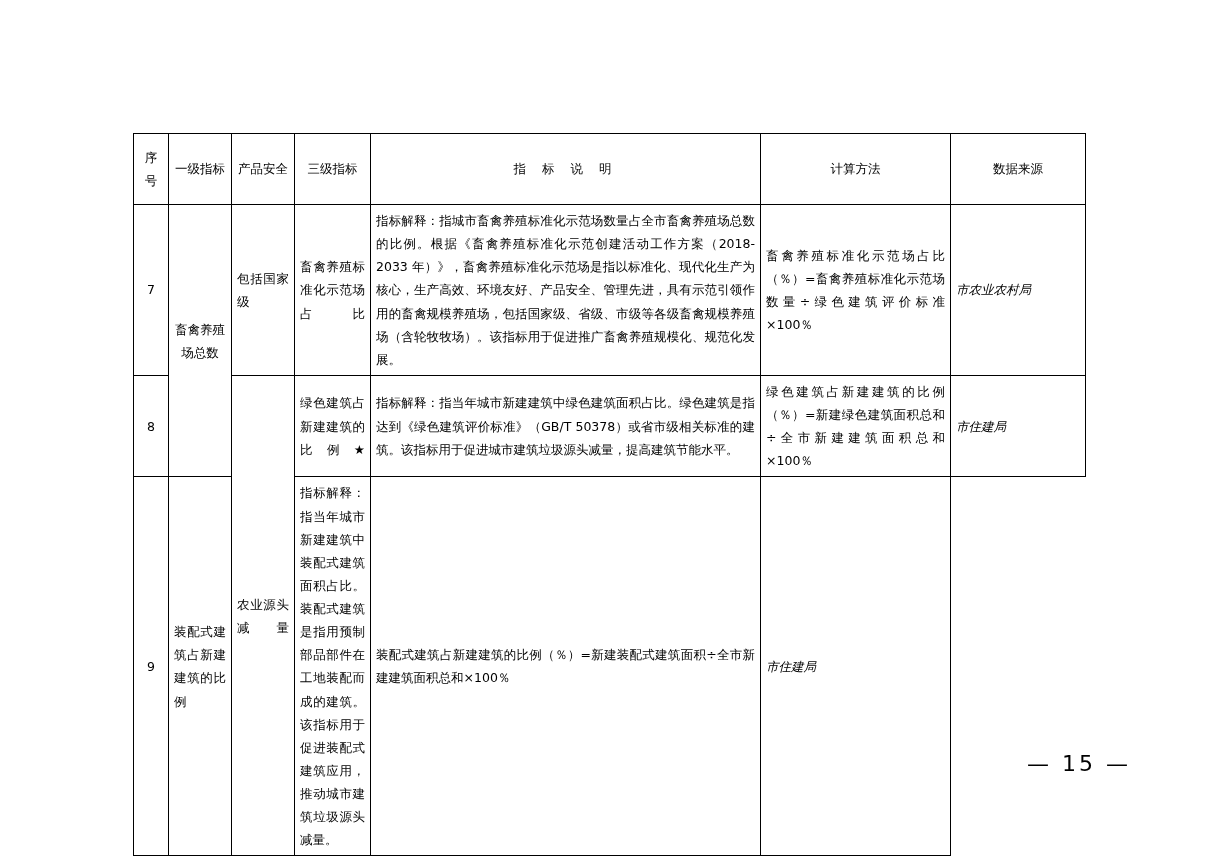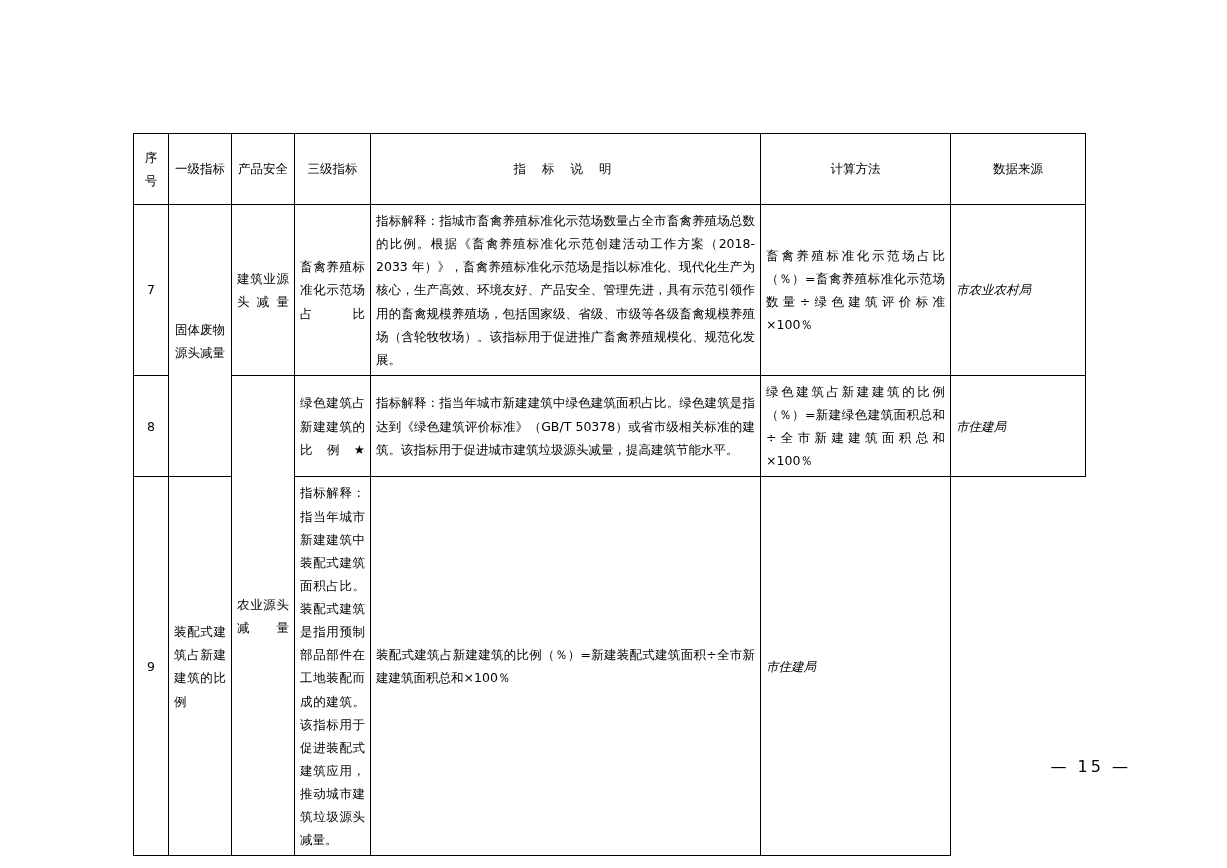--- a/index.html
+++ b/index.html
@@ -89,21 +89,21 @@
     padding-left: 8px;
     font-style: italic;
   }
   .bold {
     font-weight: bold;
   }
   .page-number {
     position: absolute;
     right: 96px;
     bottom: 52px;
-    font-size: 16px;
+    font-size: 22px;
     letter-spacing: 3px;
   }
 </style>
 </head>
 <body>
 
 <div class="page">
 
   <table class="indicator-table">
     <colgroup>
@@ -123,22 +123,22 @@
         <td>三级指标</td>
         <td class="hdr-spaced">指 标 说 明</td>
         <td>计算方法</td>
         <td>数据来源</td>
       </tr>
     </thead>
     <tbody>
 
       <tr>
         <td class="seq">7</td>
-        <td class="lv1 center bold" rowspan="2">固体废物源头减量</td>
-        <td class="lv2 just-spread">建筑业源头减量</td>
+        <td class="lv1 center bold" rowspan="2">畜禽养殖场总数</td>
+        <td class="lv2 just-spread">包括国家级</td>
         <td class="lv3 just-spread">畜禽养殖标准化示范场占比</td>
         <td class="desc">指标解释：指城市畜禽养殖标准化示范场数量占全市畜禽养殖场总数的比例。根据《畜禽养殖标准化示范创建活动工作方案（2018-2033 年）》，畜禽养殖标准化示范场是指以标准化、现代化生产为核心，生产高效、环境友好、产品安全、管理先进，具有示范引领作用的畜禽规模养殖场，包括国家级、省级、市级等各级畜禽规模养殖场（含轮牧牧场）。该指标用于促进推广畜禽养殖规模化、规范化发展。</td>
         <td class="calc">畜禽养殖标准化示范场占比（％）=畜禽养殖标准化示范场数量÷绿色建筑评价标准×100％</td>
         <td class="source">市农业农村局</td>
       </tr>
 
       <tr>
         <td class="seq">8</td>
         <td class="lv2 just-spread" rowspan="2">农业源头减量</td>
         <td class="lv3 just-spread bold">绿色建筑占新建建筑的比例★</td>

